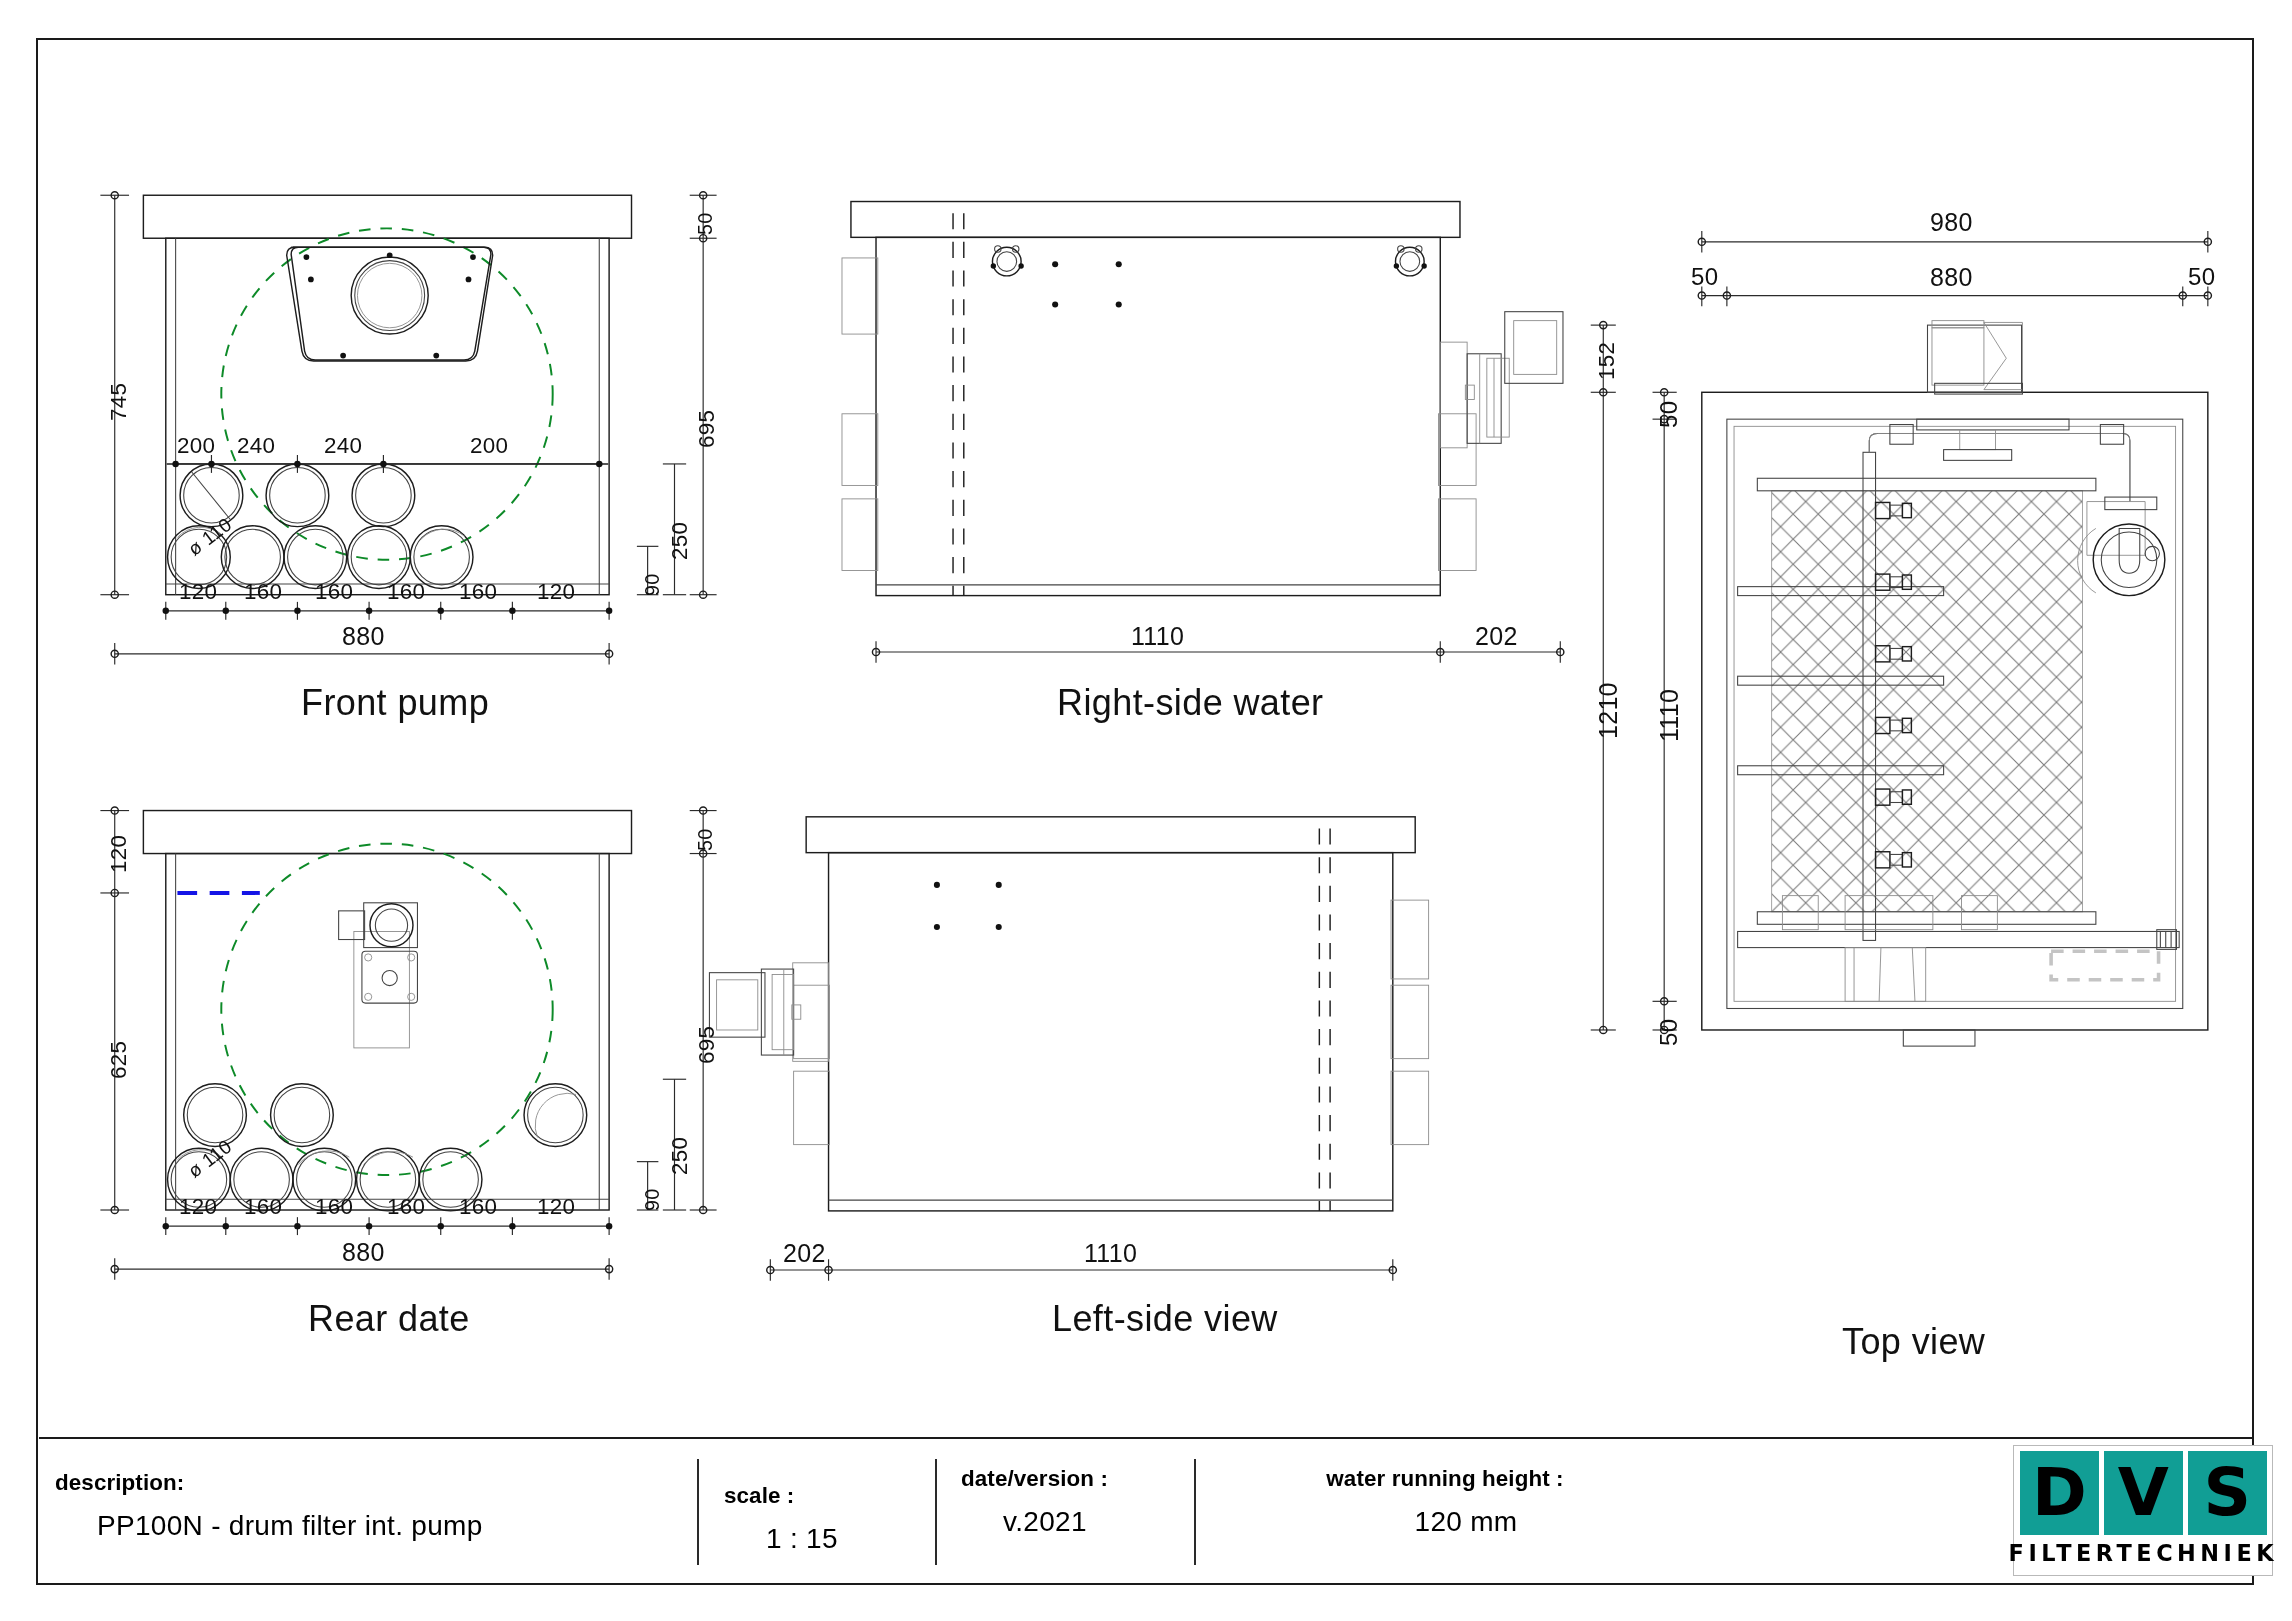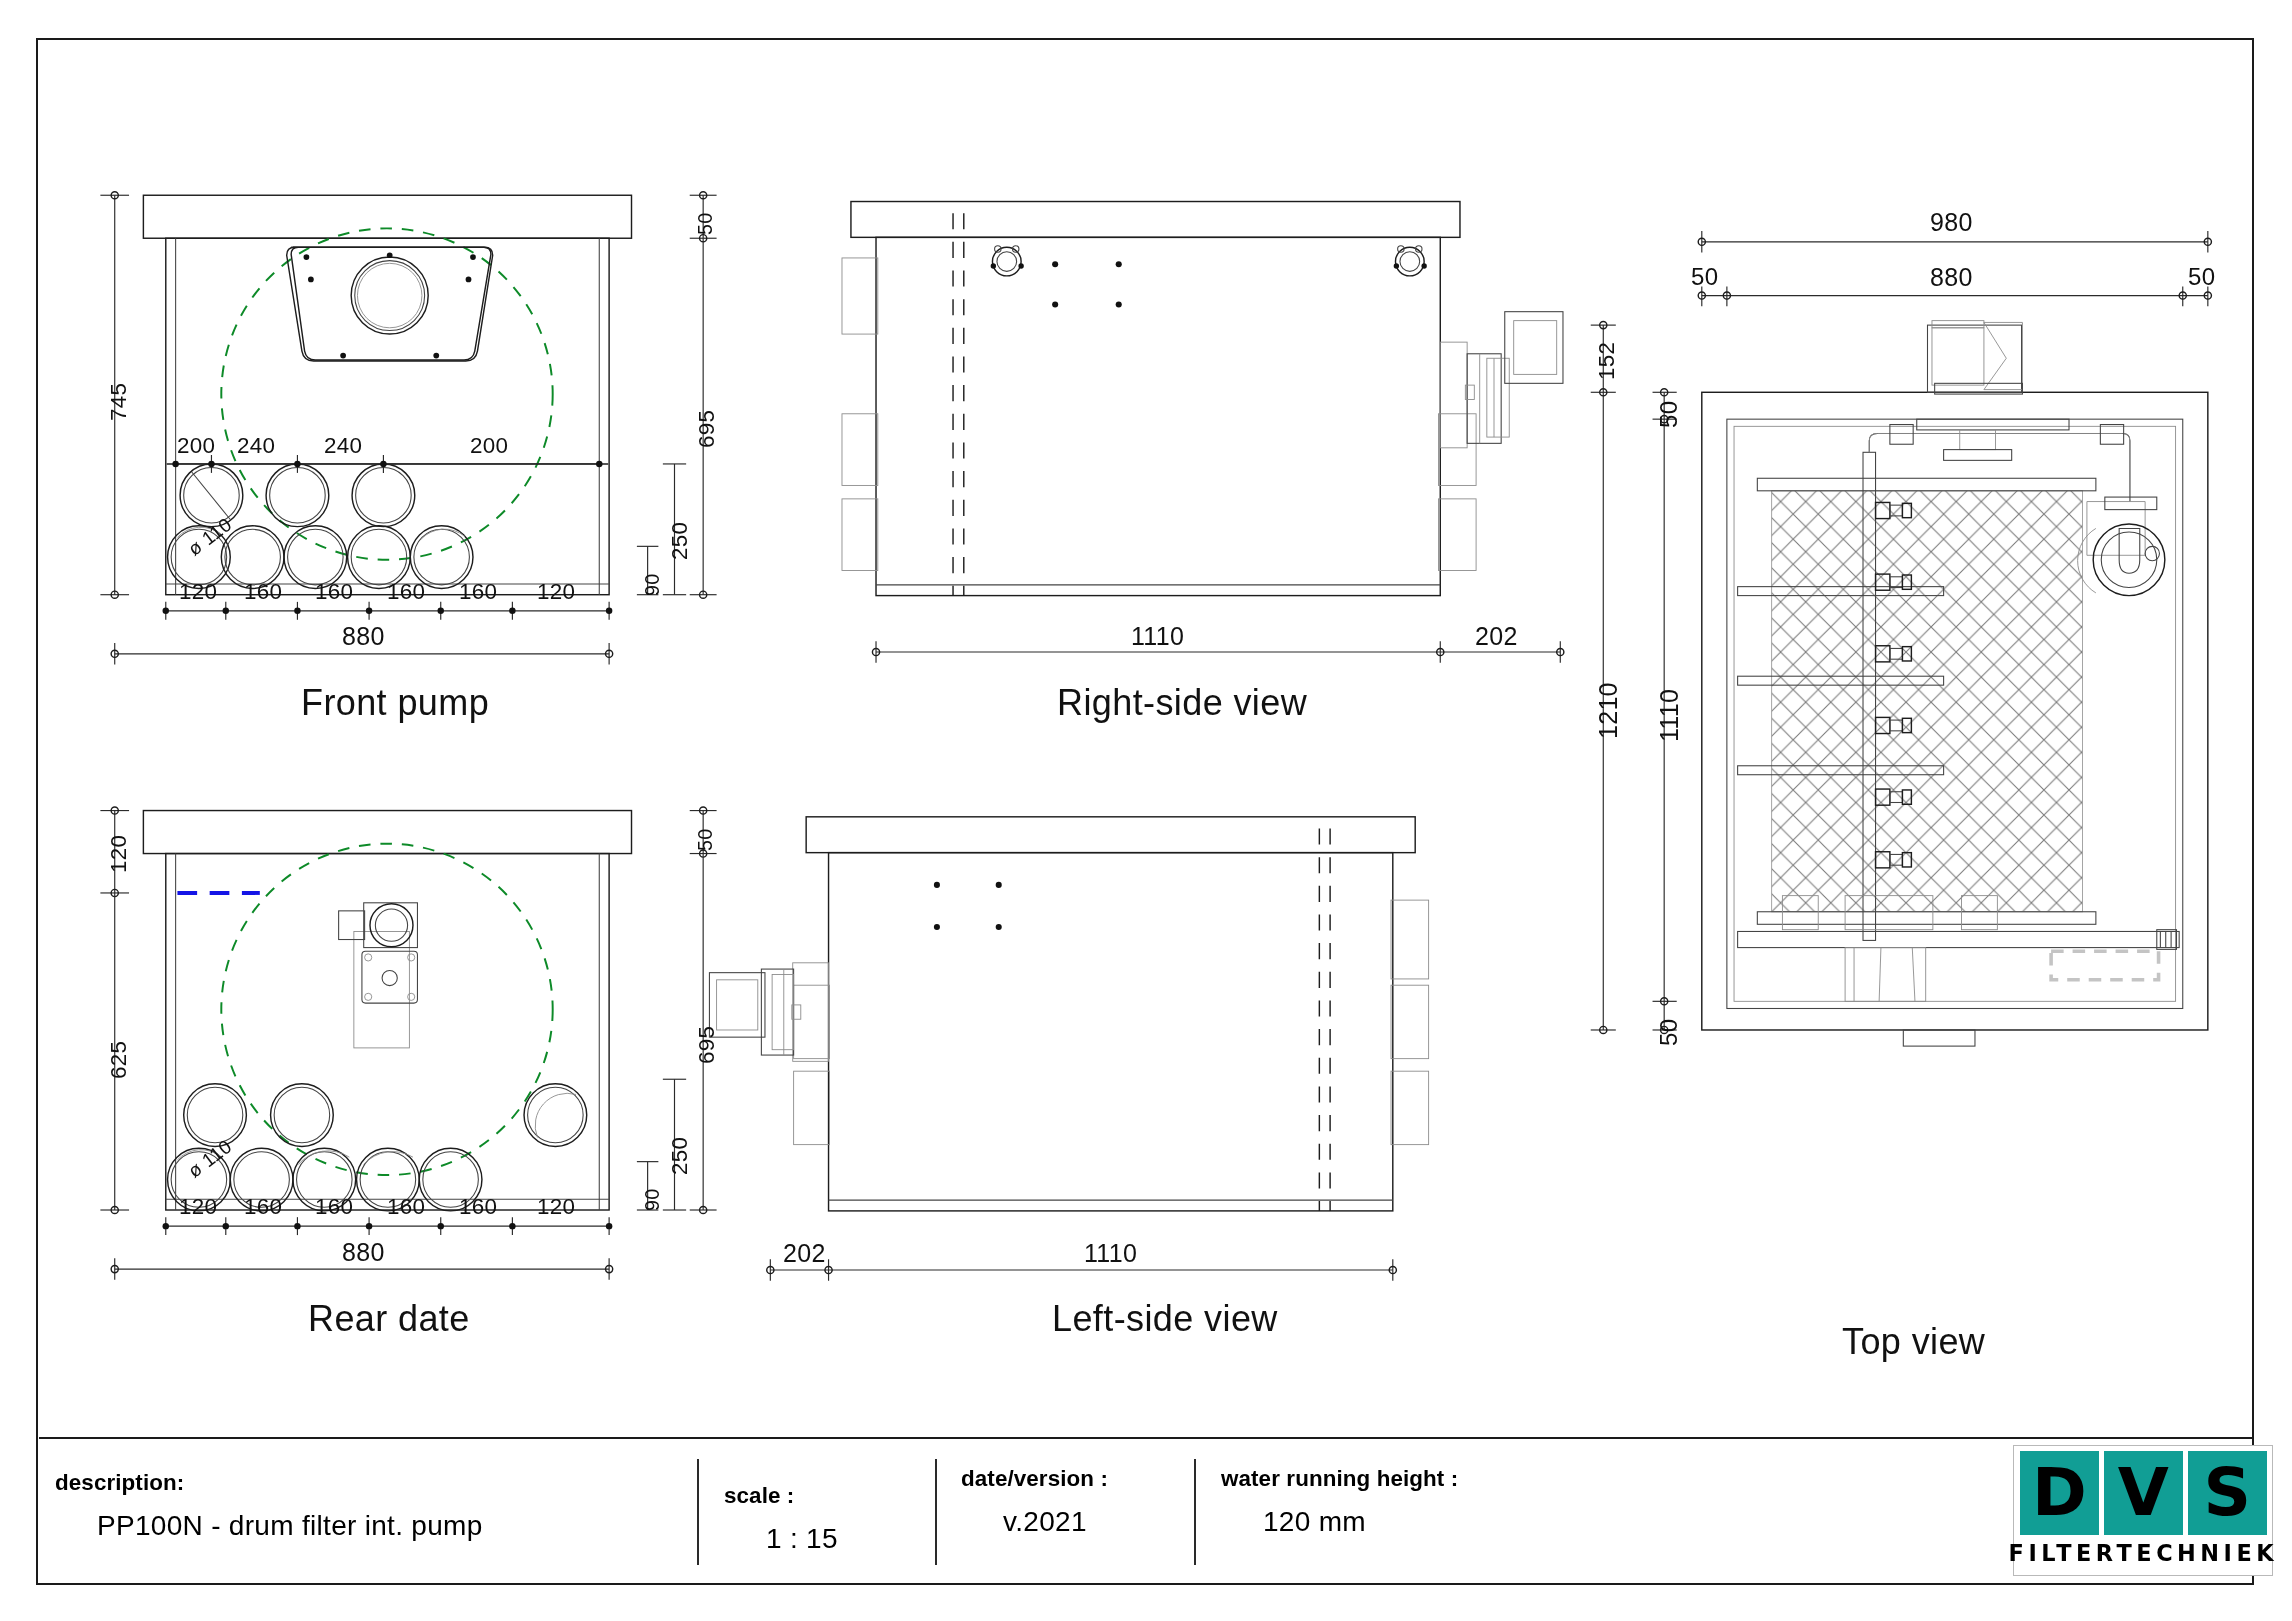--- a/index.html
+++ b/index.html
@@ -540,21 +540,21 @@
   <div class="dim" style="left:1930px;top:263px;font-size:25px;">880</div>
   <div class="dim" style="left:2188px;top:263px;font-size:24px;">50</div>
   <div class="dim v" style="left:1594px;top:380px;">152</div>
   <div class="dim v" style="left:1594px;top:739px;font-size:25px;">1210</div>
   <div class="dim v" style="left:1655px;top:428px;font-size:24px;">50</div>
   <div class="dim v" style="left:1655px;top:742px;font-size:25px;">1110</div>
   <div class="dim v" style="left:1655px;top:1046px;font-size:24px;">50</div>
 
   <div class="vcap" style="left:301px;top:682px;">Front pump</div>
   <div class="vcap" style="left:308px;top:1298px;">Rear date</div>
-  <div class="vcap" style="left:1057px;top:682px;">Right-side view</div>
+  <div class="vcap" style="left:1057px;top:682px;">Right-side water</div>
   <div class="vcap" style="left:1052px;top:1298px;">Left-side view</div>
   <div class="vcap" style="left:1842px;top:1298px;margin-top:23px;">Top view</div>
 
   <div class="tb">
     <div class="tb-sep" style="left:658px;"></div>
     <div class="tb-sep" style="left:896px;"></div>
     <div class="tb-sep" style="left:1155px;"></div>
 
     <div class="tb-cell" style="left:16px;width:627px;padding-top:31px;">
       <div class="tb-label">description:</div>
@@ -564,21 +564,21 @@
     <div class="tb-cell" style="left:685px;width:197px;padding-top:44px;">
       <div class="tb-label">scale :</div>
       <div class="tb-value">1 : 15</div>
     </div>
 
     <div class="tb-cell" style="left:922px;width:224px;padding-top:27px;">
       <div class="tb-label">date/version :</div>
       <div class="tb-value">v.2021</div>
     </div>
 
-    <div class="tb-cell" style="left:1182px;width:448px;padding-top:27px;">
+    <div class="tb-cell" style="left:1182px;width:448px;padding-top:27px;text-align:center;">
       <div class="tb-label">water running height :</div>
       <div class="tb-value">120 mm</div>
     </div>
   </div>
 
   <div class="logo">
     <div class="logo-row">
       <div class="logo-sq">D</div>
       <div class="logo-sq">V</div>
       <div class="logo-sq">S</div>

